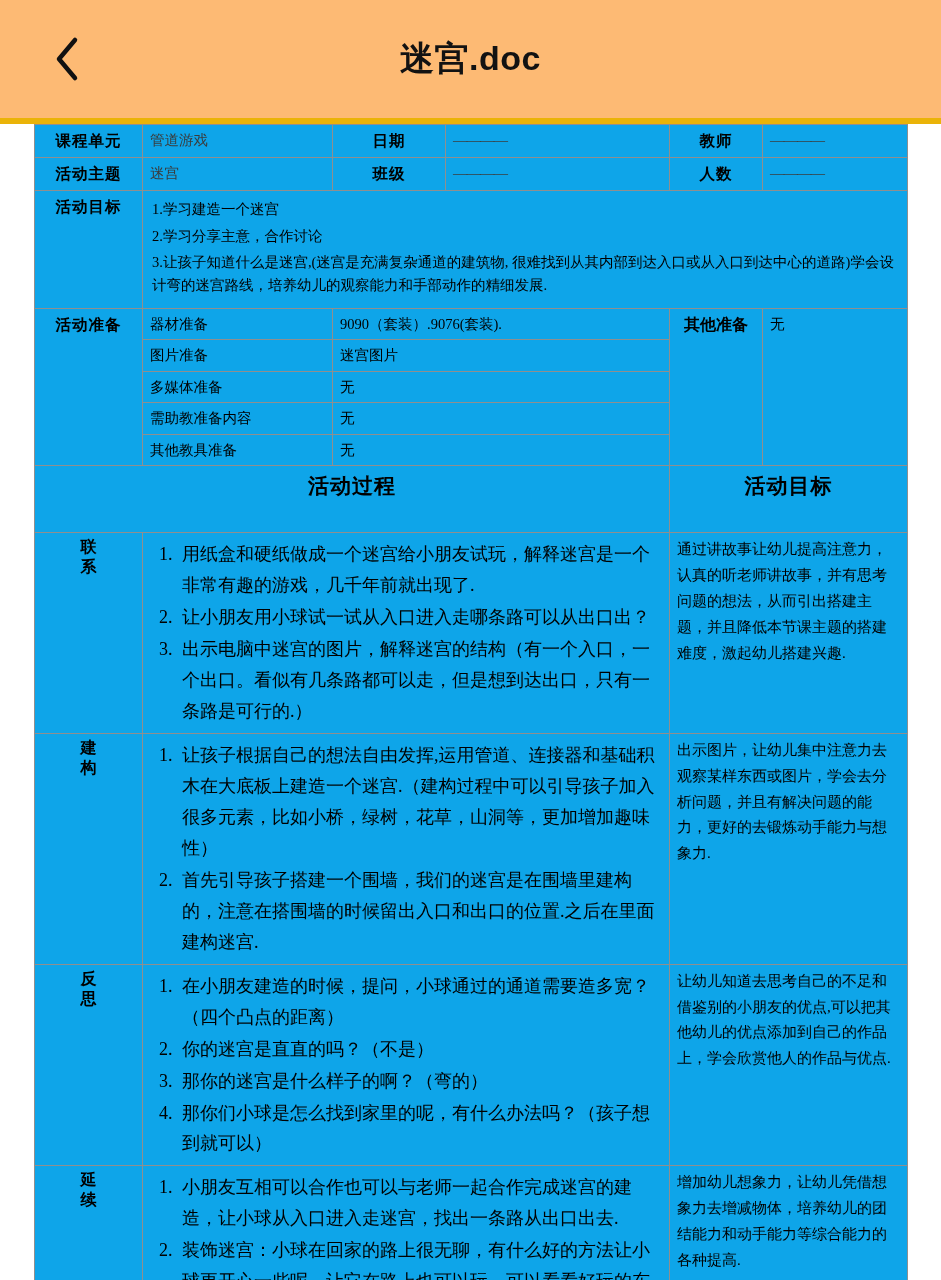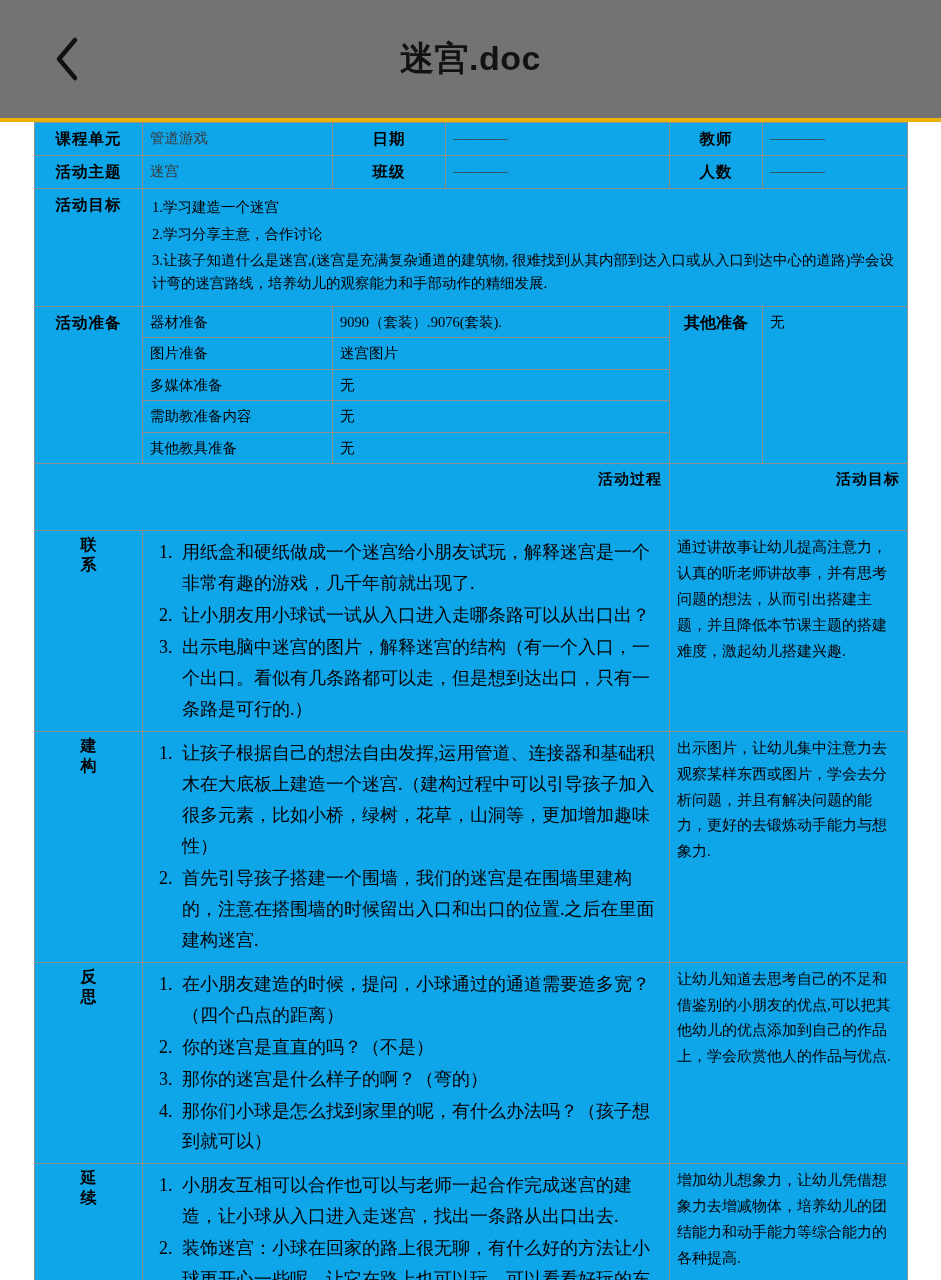--- a/index.html
+++ b/index.html
@@ -12,22 +12,22 @@
     height: 1280px;
     font-family: "Liberation Serif", "DejaVu Serif", serif;
     color: #000;
     overflow: hidden;
   }
 
   
   .appbar {
     position: relative;
     height: 118px;
-    background: #737373;
-    border-bottom: 4px solid #eab308;
+    background: #fdba74;
+    border-bottom: 6px solid #eab308;
     display: flex;
     align-items: center;
   }
   .back-btn {
     position: absolute;
     left: 44px;
     top: 50%;
     transform: translateY(-50%);
     width: 46px;
     height: 58px;
@@ -111,24 +111,24 @@
   .obj-list { margin: 0; }
   .obj-list p {
     margin: 0 0 3px 0;
     font-size: 14.5px;
     line-height: 1.62;
   }
 
   
   td.band {
     background: #d2d2d2;
-    text-align: right;
+    text-align: center;
     vertical-align: middle;
     font-weight: 700;
-    font-size: 15px;
+    font-size: 21px;
     height: 58px;
     letter-spacing: 1px;
   }
 
   
   ol.proc {
     margin: 2px 0 2px 0;
     padding-left: 27px;
     font-size: 18px;
     line-height: 1.72;

